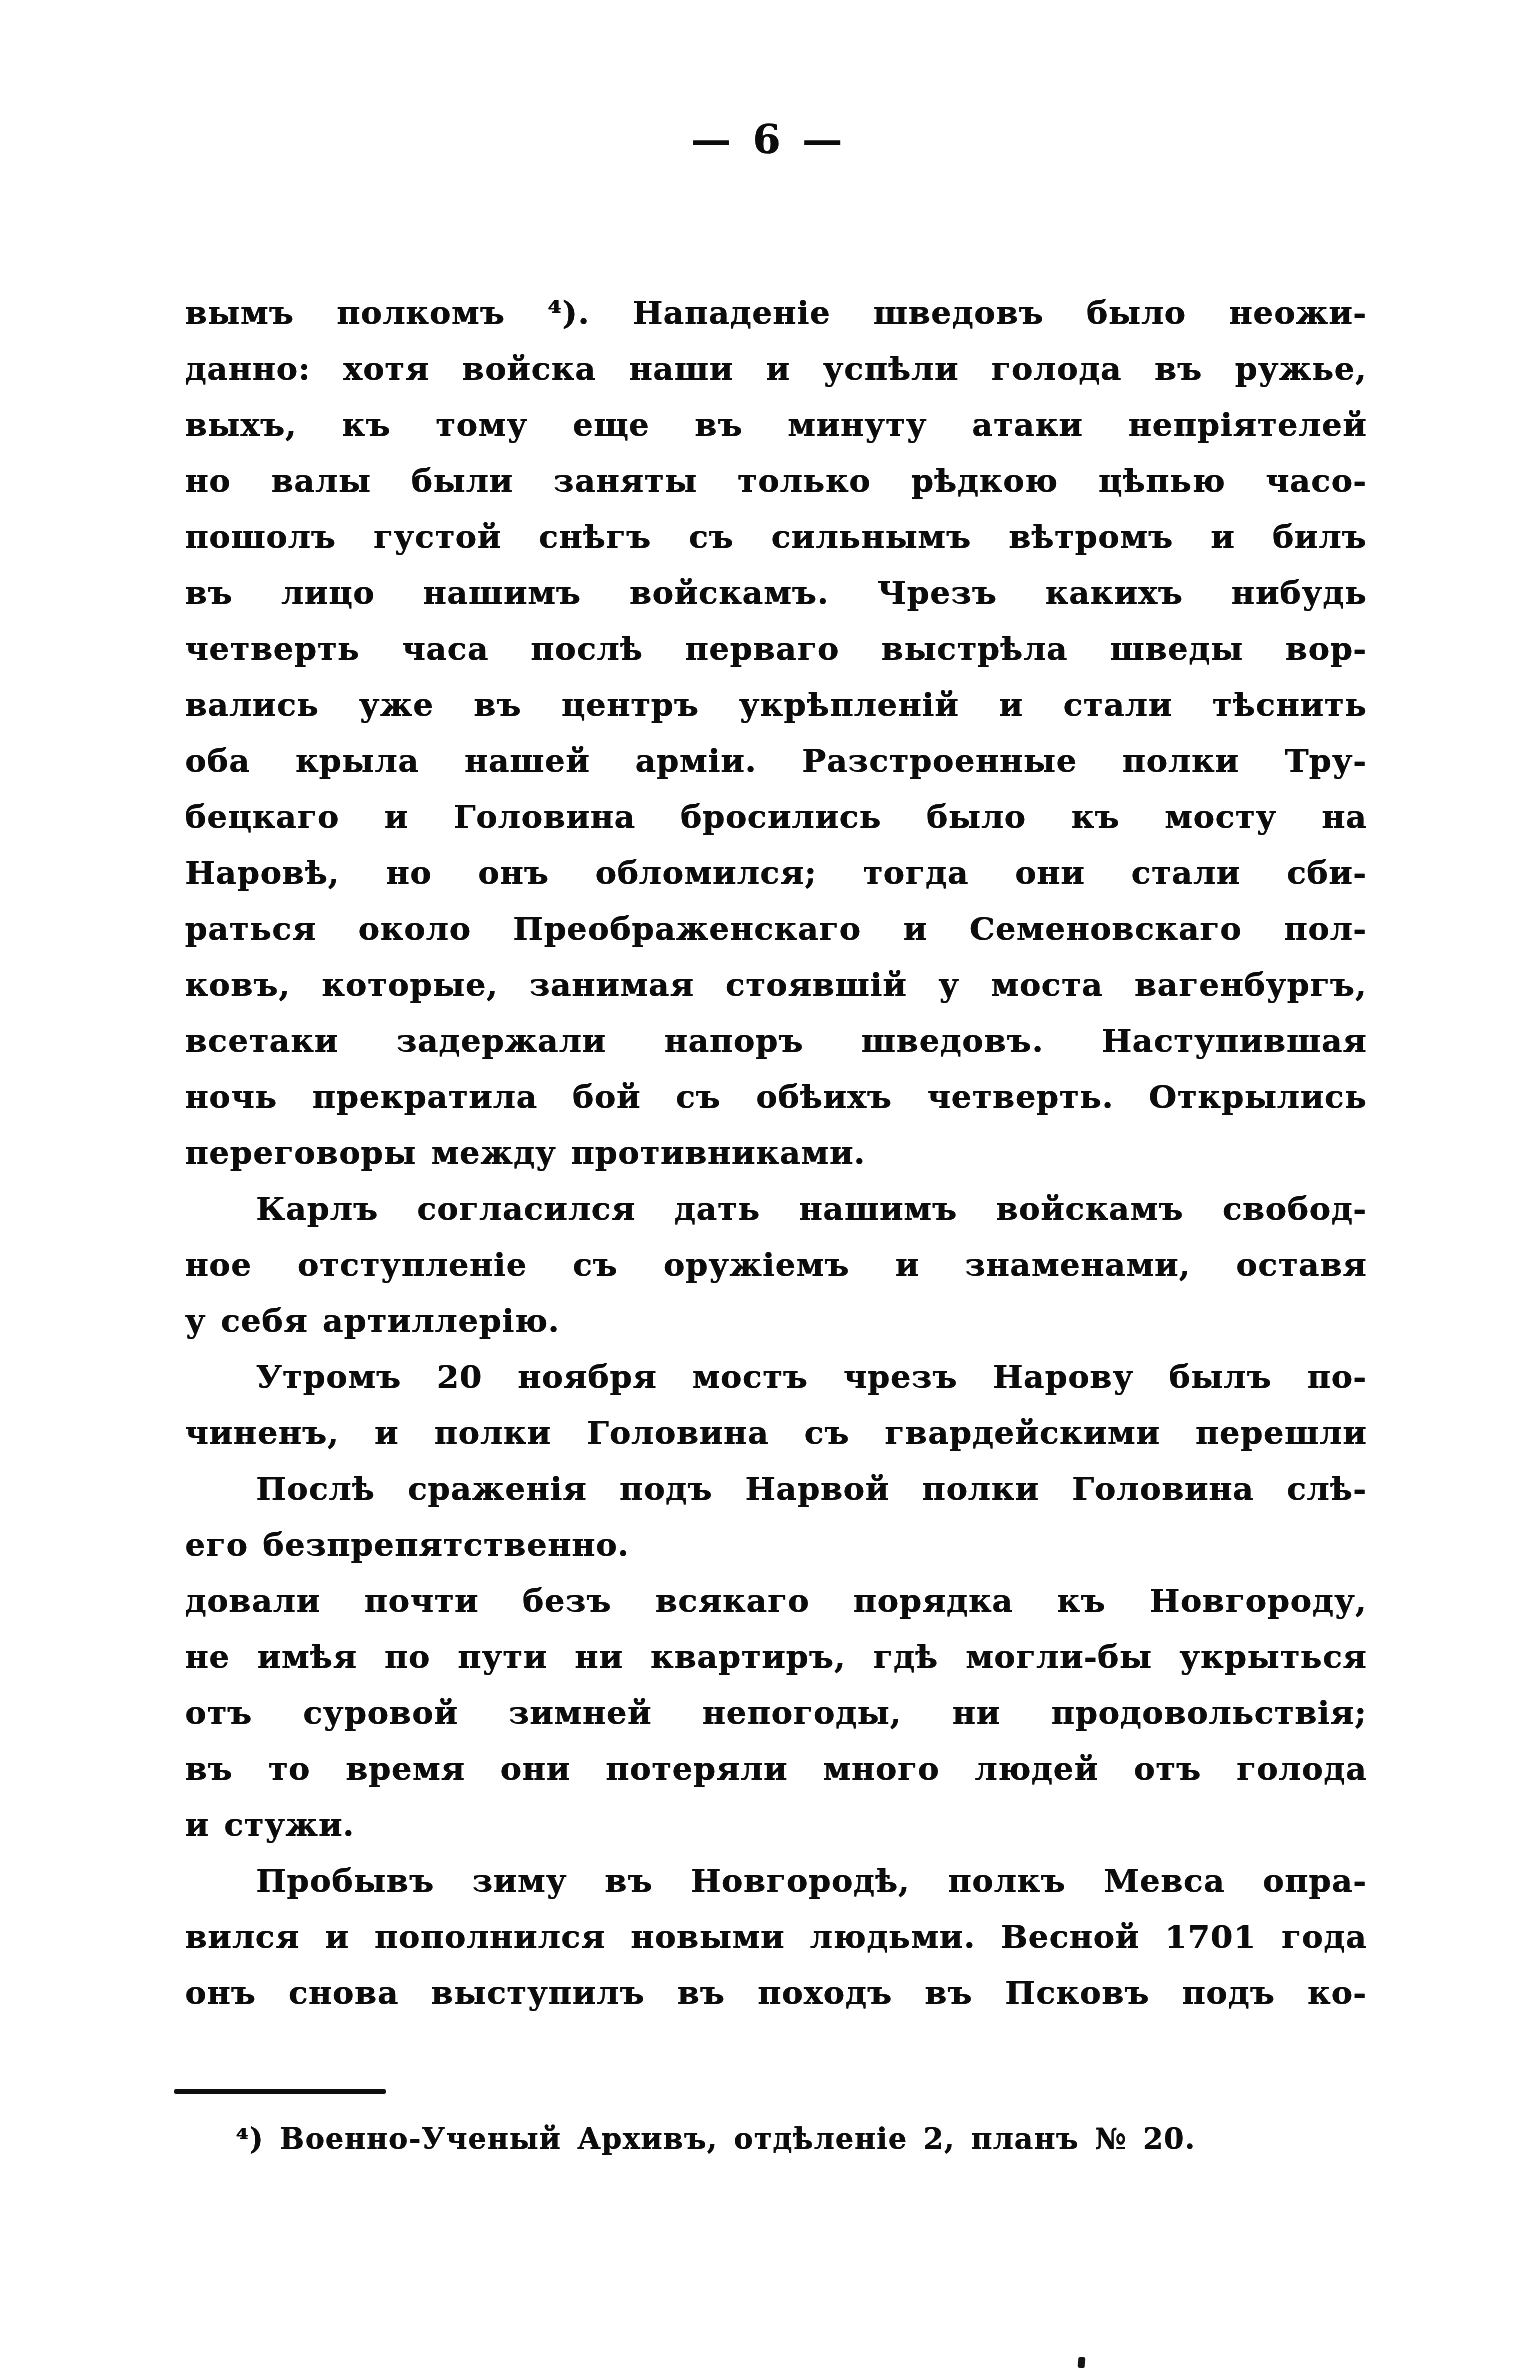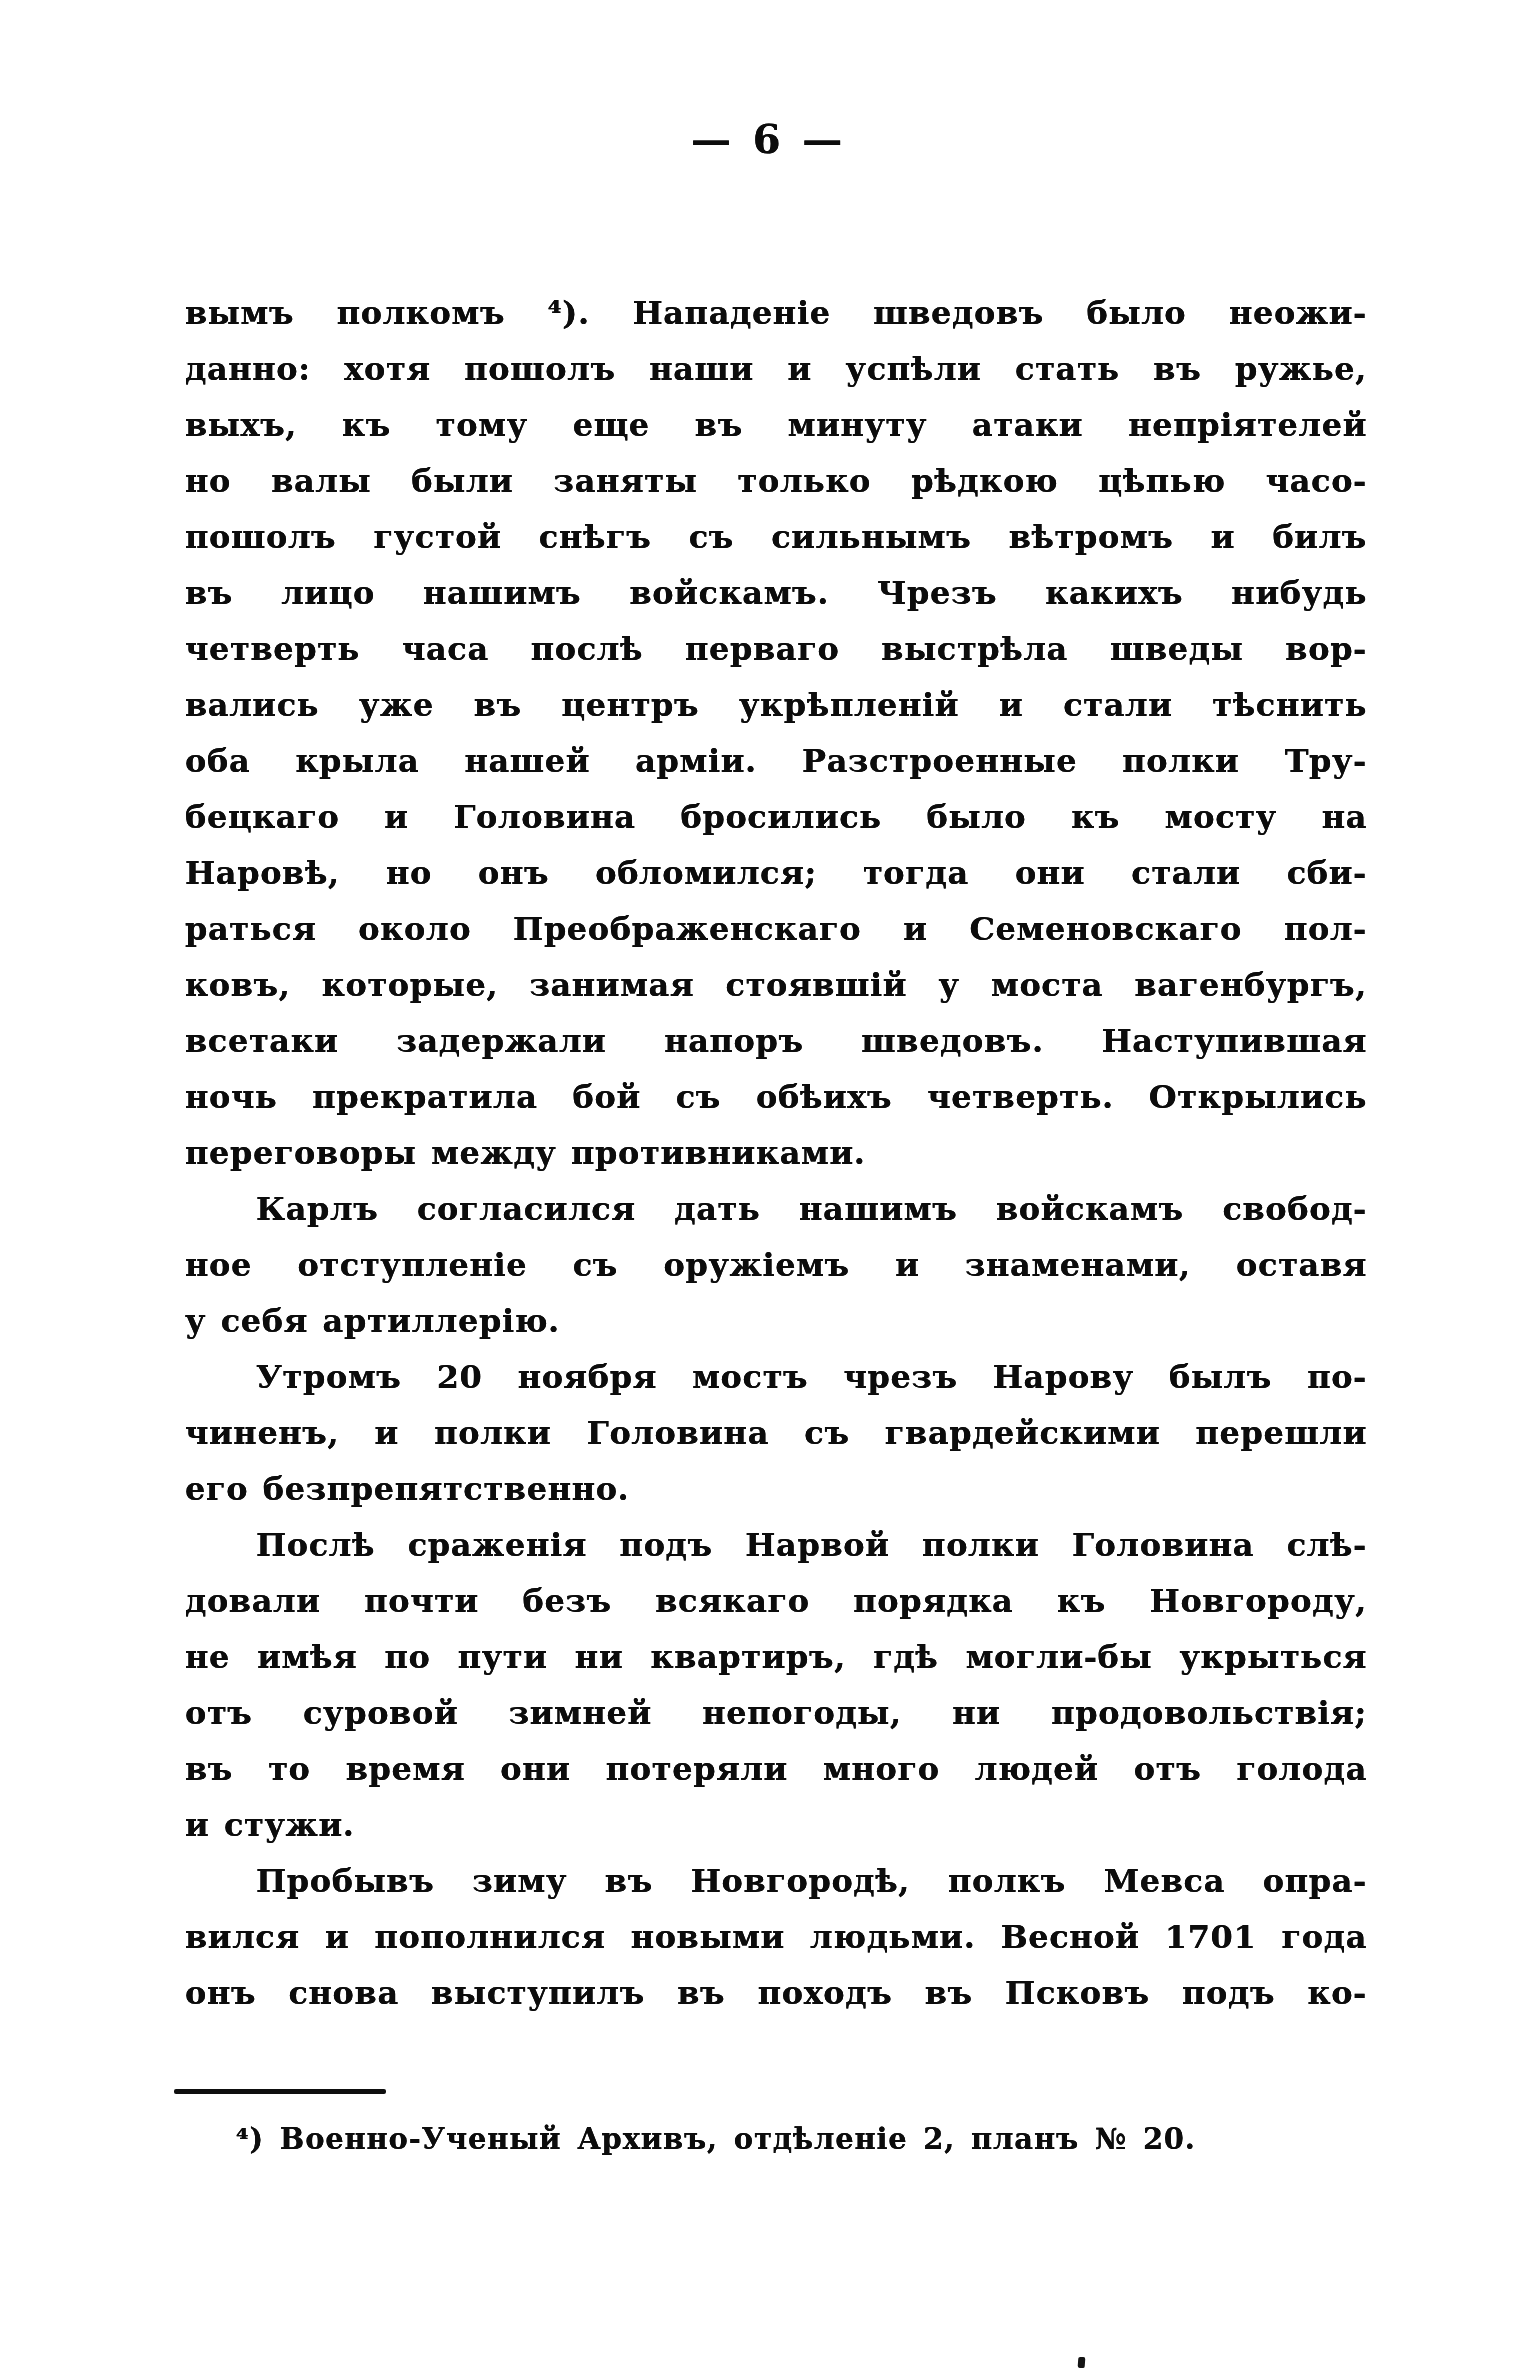--- a/index.html
+++ b/index.html
@@ -81,42 +81,42 @@
 <body>
 
 <div class="page">
 
   <div class="header">
     <span>— 6 —</span>
   </div>
 
   <div class="body-text" id="body-text">
       <div class="line justify">вымъ полкомъ ⁴). Нападеніе шведовъ было неожи-</div>
-      <div class="line justify">данно: хотя пошолъ наши и успѣли стать въ ружье,</div>
+      <div class="line justify">данно: хотя войска наши и успѣли голода въ ружье,</div>
       <div class="line justify">выхъ, къ тому еще въ минуту атаки непріятелей</div>
       <div class="line justify">но валы были заняты только рѣдкою цѣпью часо-</div>
       <div class="line justify">пошолъ густой снѣгъ съ сильнымъ вѣтромъ и билъ</div>
       <div class="line justify">въ лицо нашимъ войскамъ. Чрезъ какихъ нибудь</div>
       <div class="line justify">четверть часа послѣ перваго выстрѣла шведы вор-</div>
       <div class="line justify">вались уже въ центръ укрѣпленій и стали тѣснить</div>
       <div class="line justify">оба крыла нашей арміи. Разстроенные полки Тру-</div>
       <div class="line justify">бецкаго и Головина бросились было къ мосту на</div>
       <div class="line justify">Наровѣ, но онъ обломился; тогда они стали сби-</div>
       <div class="line justify">раться около Преображенскаго и Семеновскаго пол-</div>
       <div class="line justify">ковъ, которые, занимая стоявшій у моста вагенбургъ,</div>
       <div class="line justify">всетаки задержали напоръ шведовъ. Наступившая</div>
       <div class="line justify">ночь прекратила бой съ обѣихъ четверть. Открылись</div>
       <div class="line last">переговоры между противниками.</div>
       <div class="line justify indent">Карлъ согласился дать нашимъ войскамъ свобод-</div>
       <div class="line justify">ное отступленіе съ оружіемъ и знаменами, оставя</div>
       <div class="line last">у себя артиллерію.</div>
       <div class="line justify indent">Утромъ 20 ноября мостъ чрезъ Нарову былъ по-</div>
       <div class="line justify">чиненъ, и полки Головина съ гвардейскими перешли</div>
+      <div class="line justify indent">Послѣ сраженія подъ Нарвой полки Головина слѣ-</div>
       <div class="line last">его безпрепятственно.</div>
-      <div class="line justify indent">Послѣ сраженія подъ Нарвой полки Головина слѣ-</div>
       <div class="line justify">довали почти безъ всякаго порядка къ Новгороду,</div>
       <div class="line justify">не имѣя по пути ни квартиръ, гдѣ могли-бы укрыться</div>
       <div class="line justify">отъ суровой зимней непогоды, ни продовольствія;</div>
       <div class="line justify">въ то время они потеряли много людей отъ голода</div>
       <div class="line last">и стужи.</div>
       <div class="line justify indent">Пробывъ зиму въ Новгородѣ, полкъ Мевса опра-</div>
       <div class="line justify">вился и пополнился новыми людьми. Весной 1701 года</div>
       <div class="line justify">онъ снова выступилъ въ походъ въ Псковъ подъ ко-</div>
     </div>
 

